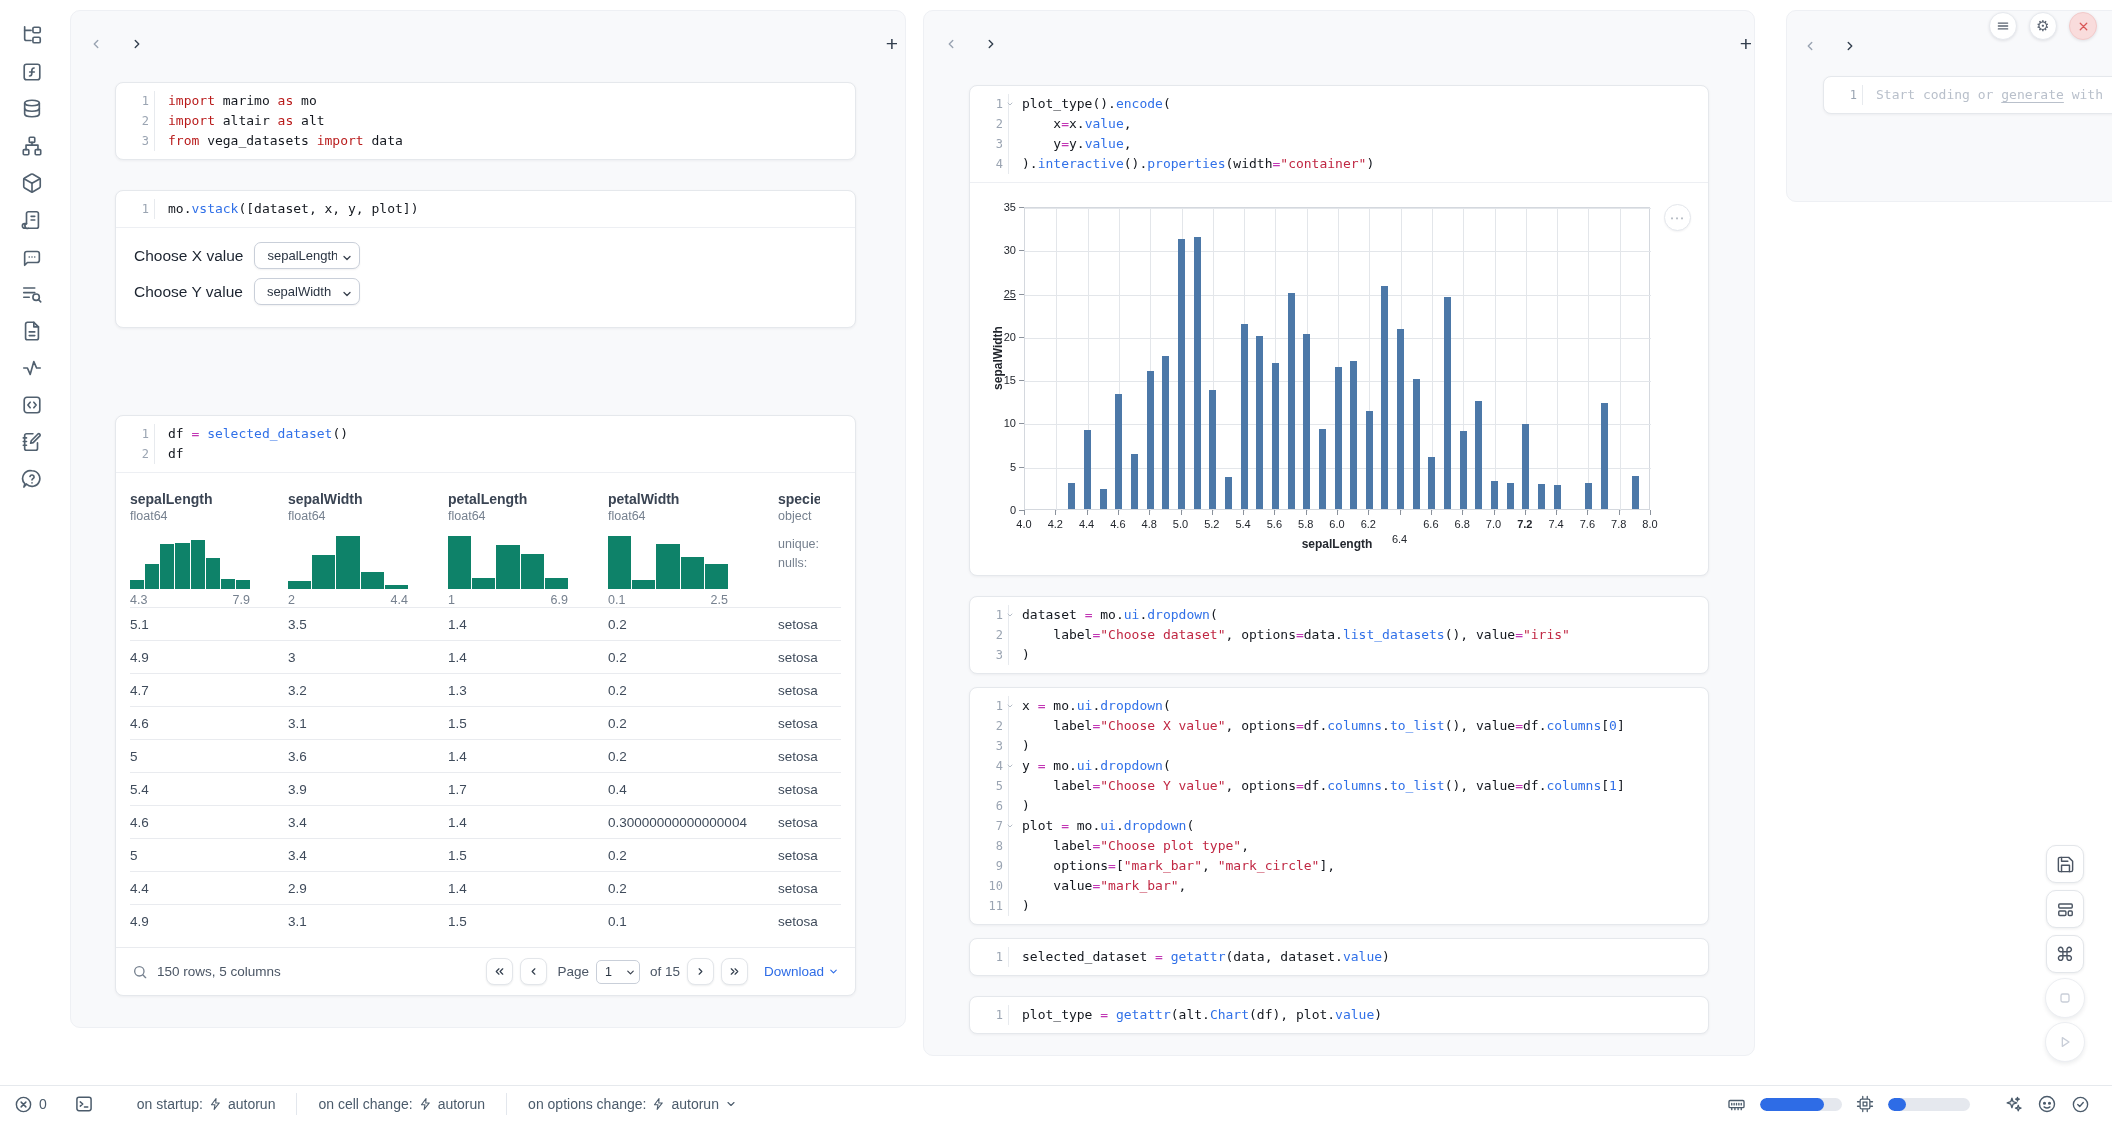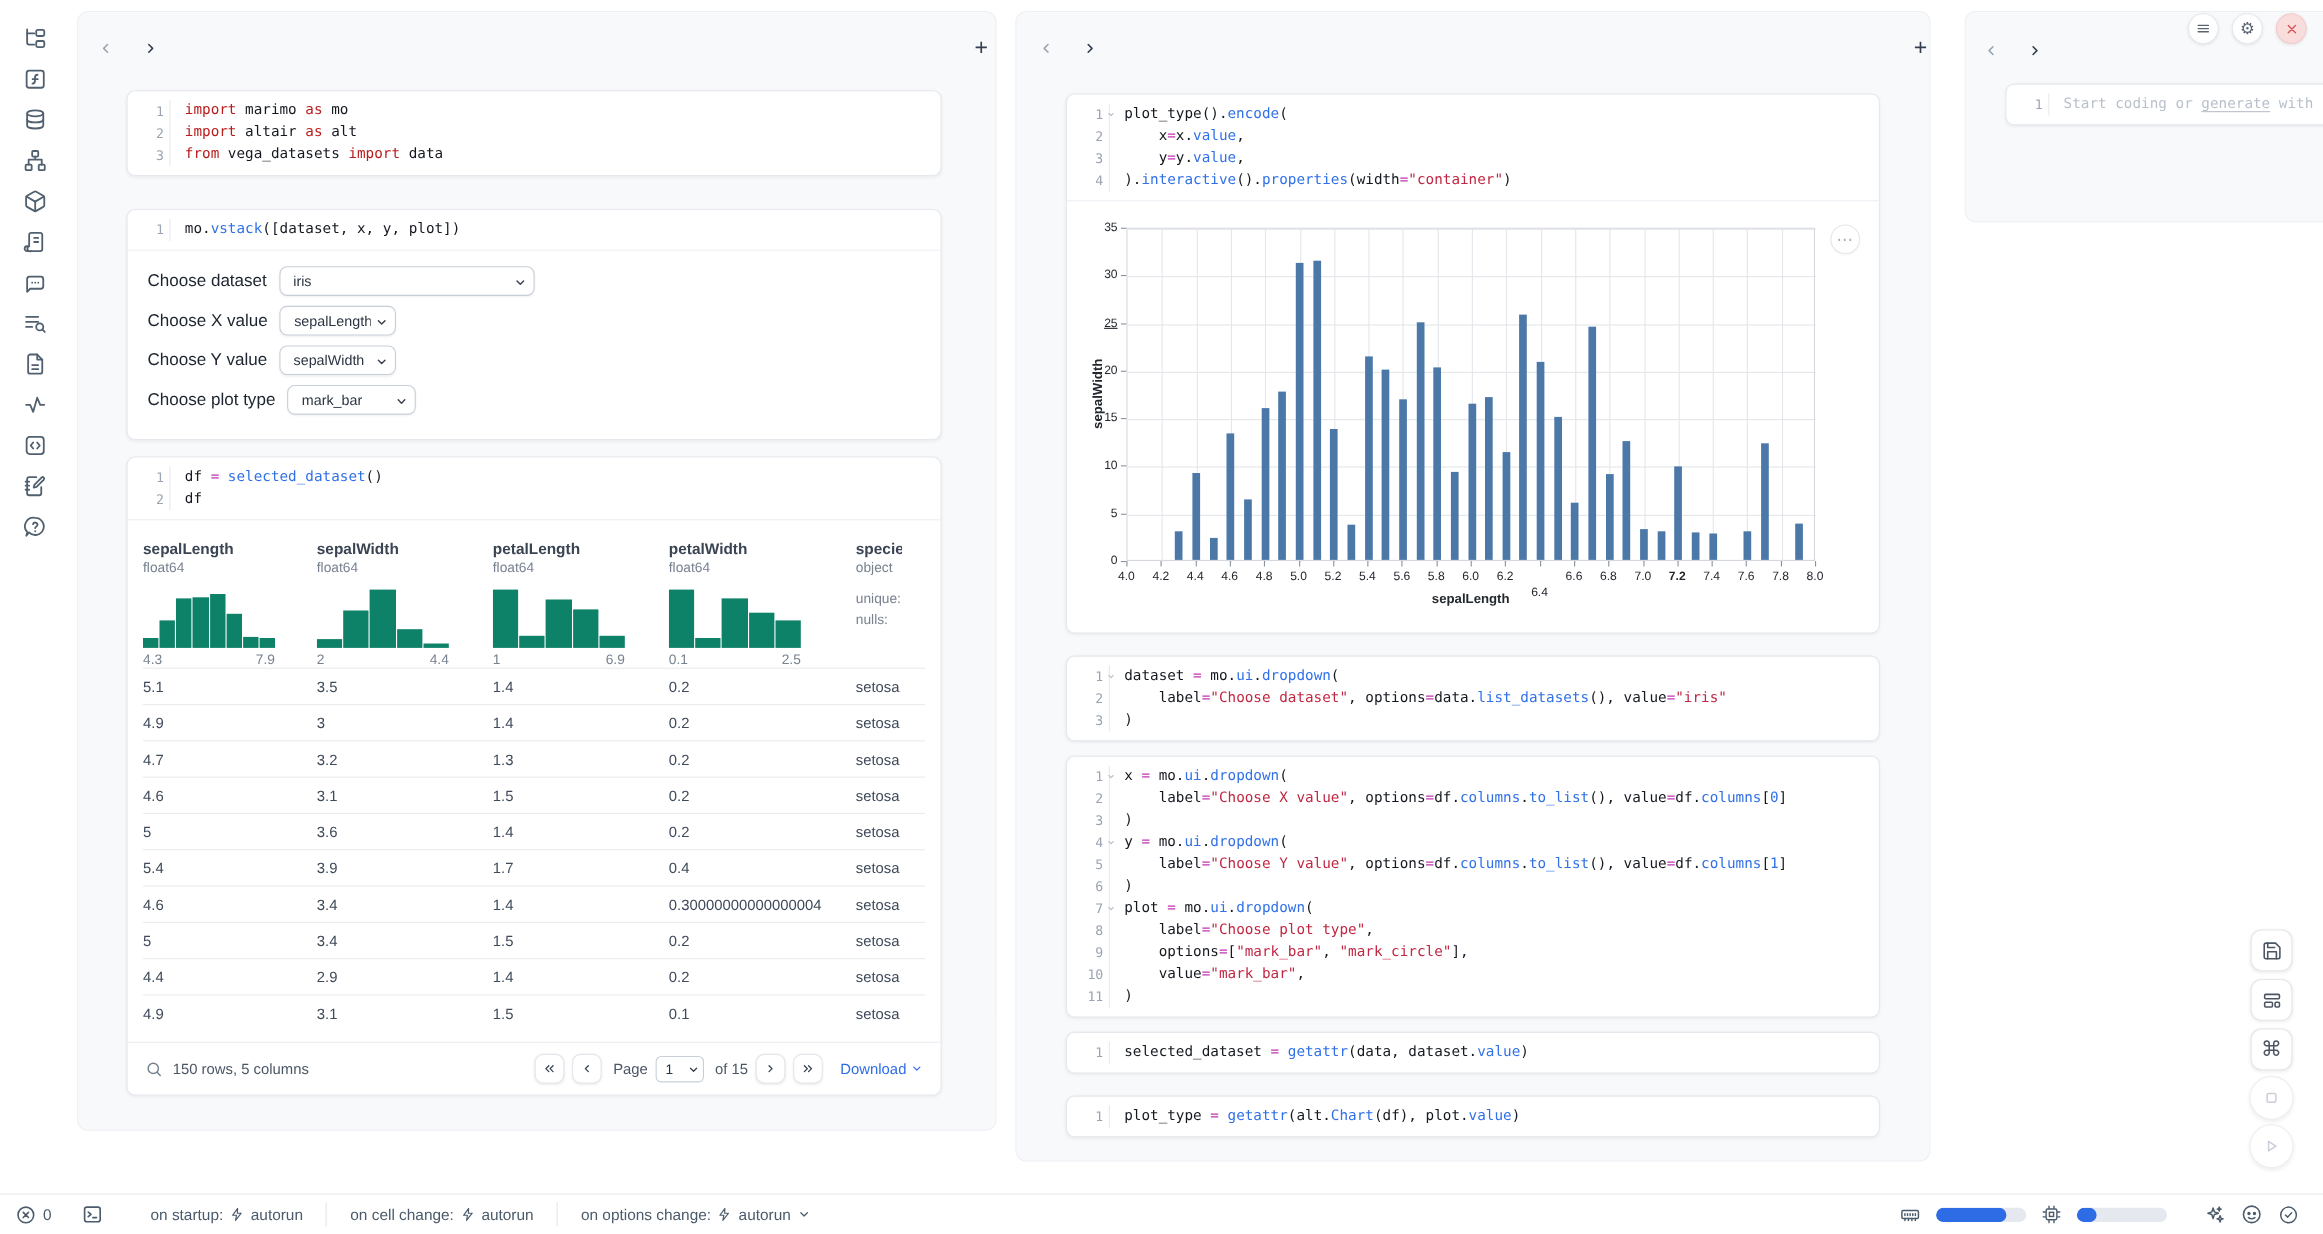--- a/index.html
+++ b/index.html
@@ -254,40 +254,28 @@
 
   <div class="cell" style="left:44px; top:179px; width:741px;">
     <div class="code has-out">
         <div class="cline">
           <div class="ln">1</div>
           <div class="src"><span>mo.</span><span class="tk-fn">vstack</span><span>([dataset, x, y, plot])</span></div>
         </div>
       </div>
     <div class="out-controls">
         <div class="ctl-row">
-          <span class="ctl-label">Choose dataset</span>
-          <span class="sel-wrap" style="width: 232px;"><select><option>iris</option></select><span class="sel-chev"><svg width="12" height="12" viewBox="0 0 24 24" fill="none" stroke="currentColor" stroke-width="2.6" stroke-linecap="round" stroke-linejoin="round">
-                <path d="m6 9 6 6 6-6"></path>
-              </svg></span></span>
-        </div>
-        <div class="ctl-row">
           <span class="ctl-label">Choose X value</span>
           <span class="sel-wrap" style="width: 106px;"><select><option>sepalLength</option></select><span class="sel-chev"><svg width="12" height="12" viewBox="0 0 24 24" fill="none" stroke="currentColor" stroke-width="2.6" stroke-linecap="round" stroke-linejoin="round">
                 <path d="m6 9 6 6 6-6"></path>
               </svg></span></span>
         </div>
         <div class="ctl-row">
           <span class="ctl-label">Choose Y value</span>
           <span class="sel-wrap" style="width: 106px;"><select><option>sepalWidth</option></select><span class="sel-chev"><svg width="12" height="12" viewBox="0 0 24 24" fill="none" stroke="currentColor" stroke-width="2.6" stroke-linecap="round" stroke-linejoin="round">
-                <path d="m6 9 6 6 6-6"></path>
-              </svg></span></span>
-        </div>
-        <div class="ctl-row">
-          <span class="ctl-label">Choose plot type</span>
-          <span class="sel-wrap" style="width: 117px;"><select><option>mark_bar</option></select><span class="sel-chev"><svg width="12" height="12" viewBox="0 0 24 24" fill="none" stroke="currentColor" stroke-width="2.6" stroke-linecap="round" stroke-linejoin="round">
                 <path d="m6 9 6 6 6-6"></path>
               </svg></span></span>
         </div>
       </div>
   </div>
 
   <div class="cell" style="left:44px; top:404px; width:741px;">
     <div class="code has-out">
         <div class="cline">
           <div class="ln">1</div>

